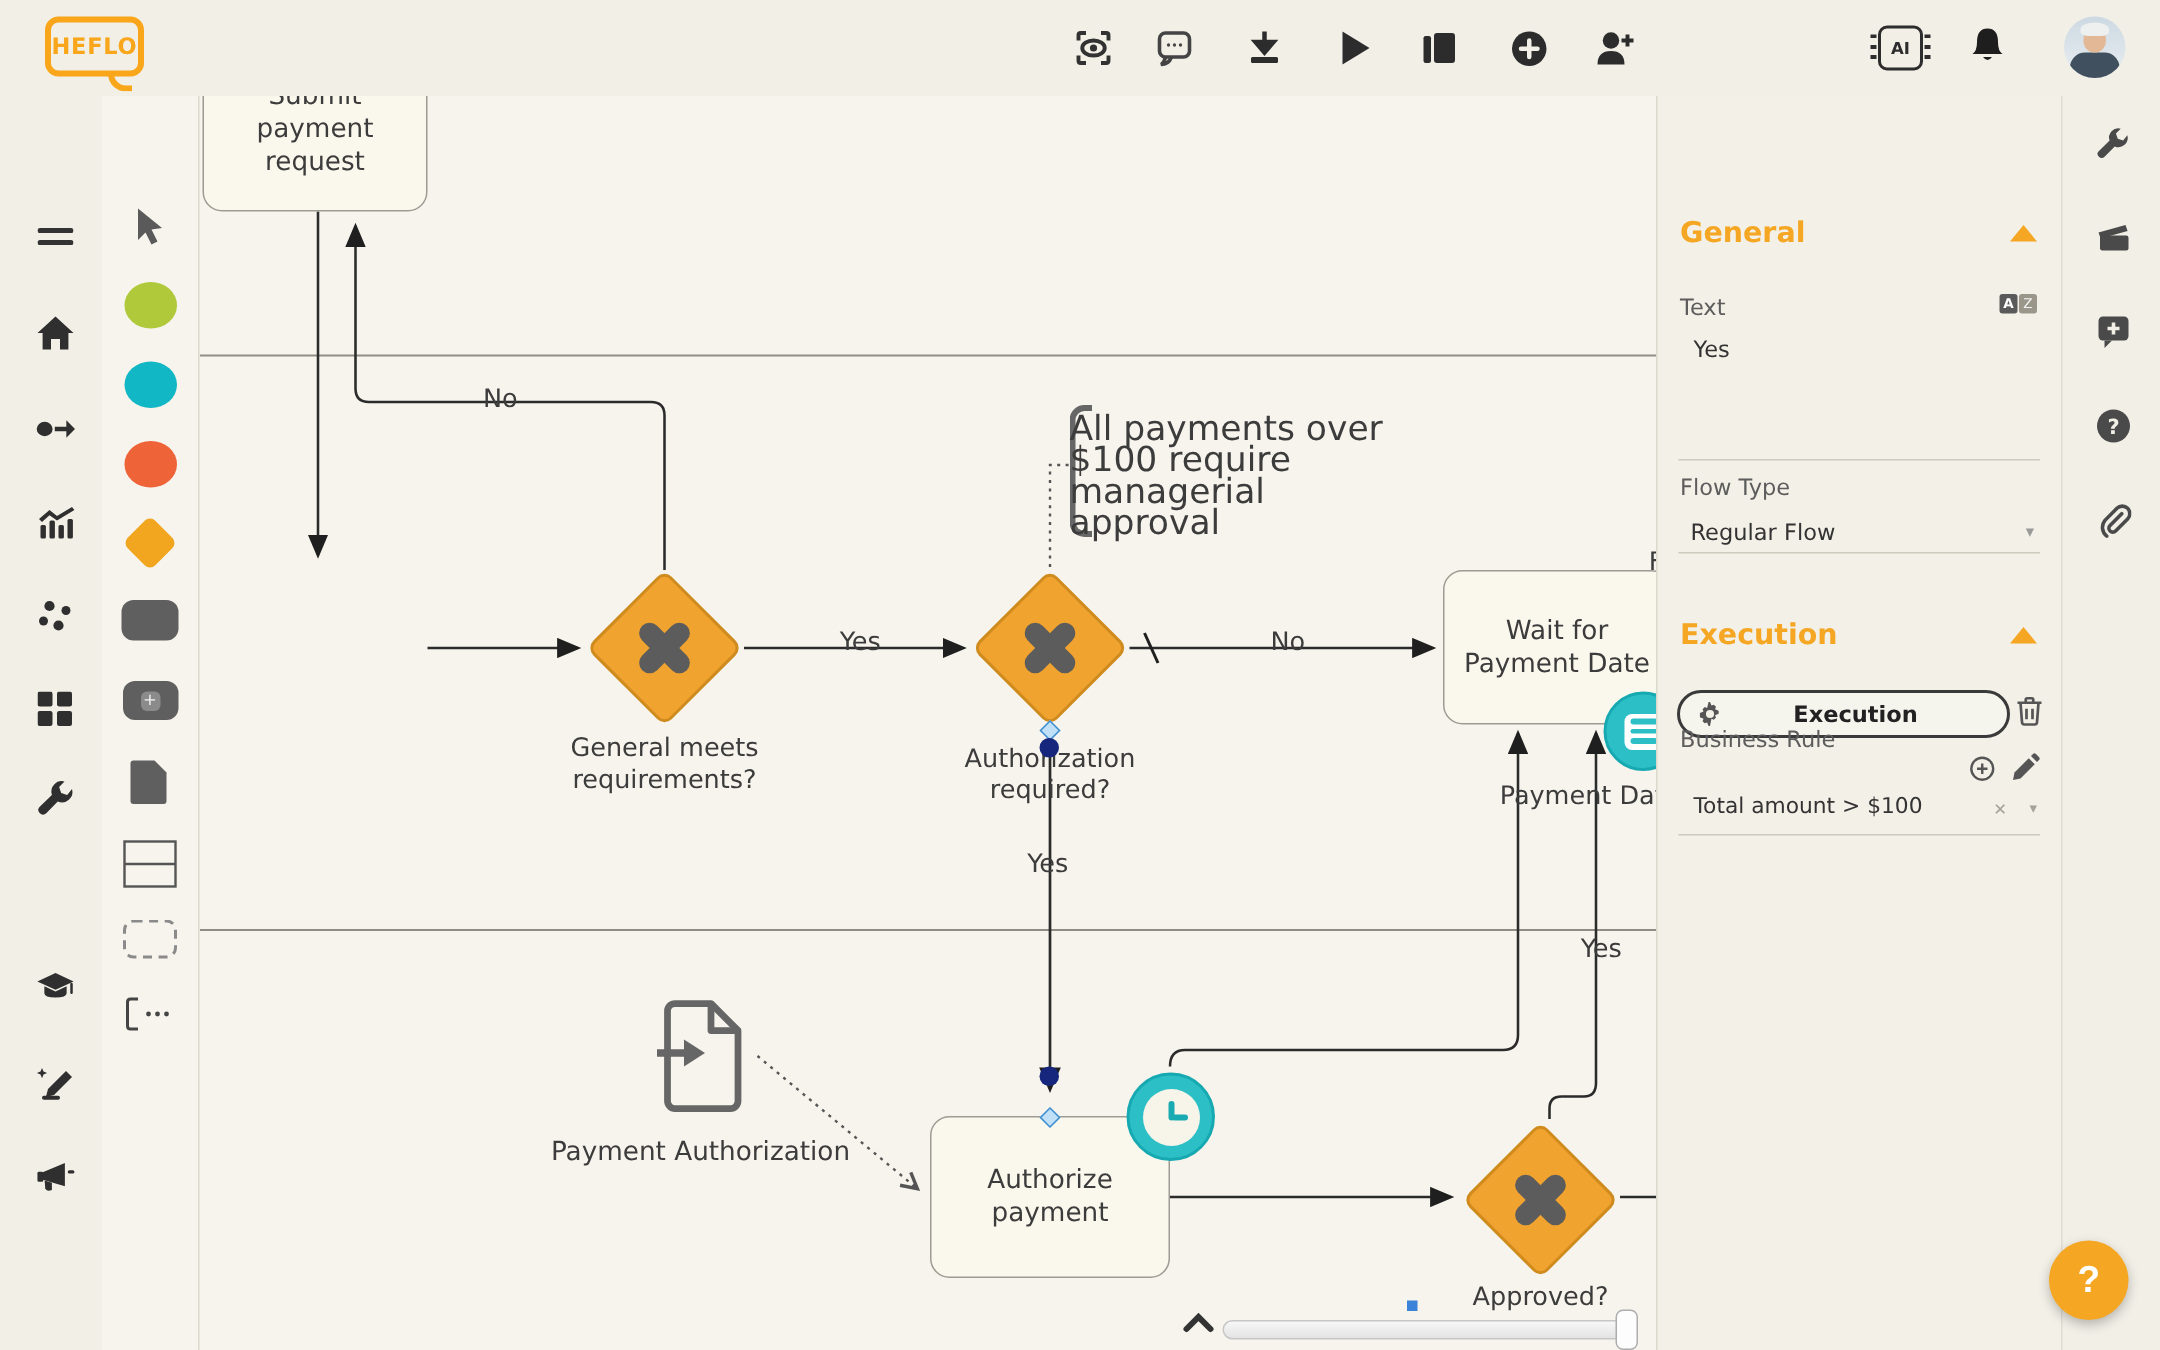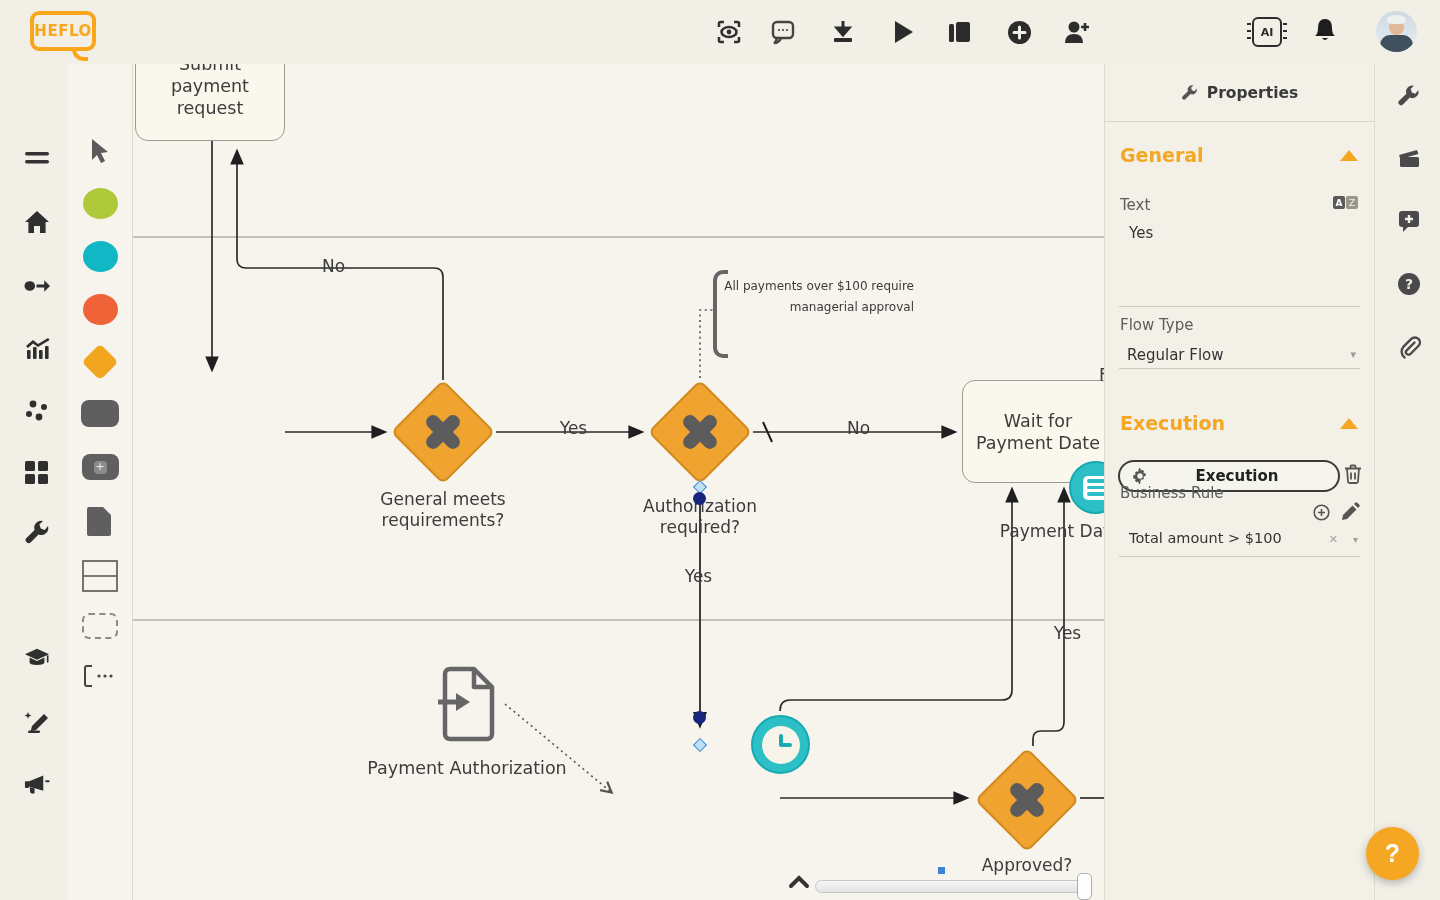--- a/index.html
+++ b/index.html
@@ -322,20 +322,23 @@
       <path d="M 567 314 V 246 H 580" fill="none" stroke="#555" stroke-width="1.6" stroke-dasharray="2 3.6"></path>
       <path d="M 372 640 L 478 728" fill="none" stroke="#555" stroke-width="1.6" stroke-dasharray="2 3.6" marker-end="url(#oarr)"></path>
     </svg>
 
     <div class="task" style="left:2px;top:-34px;width:150px;height:111px">
       <span style="width:120px">Submit payment request</span>
       </div>
     <div class="task" style="left:829px;top:316px;width:152px;height:103px">
       <span style="width:140px">Wait for Payment Date</span>
       </div>
+    <div class="task" style="left:487px;top:680px;width:160px;height:108px">
+      <span style="width:110px">Authorize payment</span>
+      </div>
 
     <div class="gw" style="left:273px;top:331px"></div>
     <div class="gwx" style="left:273px;top:331px">
         <i class="a"></i>
         <i class="b"></i>
       </div>
     <div class="gw" style="left:530px;top:331px"></div>
     <div class="gwx" style="left:530px;top:331px">
         <i class="a"></i>
         <i class="b"></i>
@@ -361,21 +364,21 @@
     </div>
 
     <svg style="position:absolute;left:303px;top:600px" width="64" height="80" viewBox="0 0 64 80">
       <path d="M14 5 H38 L56 23 V70 a5 5 0 0 1 -5 5 H14 a5 5 0 0 1 -5 -5 V10 a5 5 0 0 1 5 -5 Z" fill="none" stroke="#666" stroke-width="4.5" stroke-linejoin="round"></path>
       <path d="M38 5 V23 H56" fill="none" stroke="#666" stroke-width="4.5" stroke-linejoin="round"></path>
       <path d="M2 38 H22" stroke="#666" stroke-width="5"></path>
       <path d="M20 29 L34 38 L20 47 Z" fill="#666"></path>
     </svg>
 
     <div class="bracket" style="left:580px;top:206px"></div>
-    <div class="dlabel" style="left:561px;top:212px;width:220px;text-align:right;font-size:12px">All payments over $100 require managerial approval</div>
+    <div class="dlabel" style="left:580px;top:212px;width:220px;text-align:left;font-size:23px">All payments over $100 require managerial approval</div>
 
     <div class="dlabel" style="left:225px;top:425px;width:170px">General meets requirements?</div>
     <div class="dlabel" style="left:482px;top:432px;width:170px">Authorization required?</div>
     <div class="dlabel" style="left:809px;top:791px;width:170px">Approved?</div>
     <div class="dlabel" style="left:178px;top:192px;width:45px">No</div>
     <div class="dlabel" style="left:418px;top:354px;width:45px">Yes</div>
     <div class="dlabel" style="left:703px;top:354px;width:45px">No</div>
     <div class="dlabel" style="left:543px;top:502px;width:45px">Yes</div>
     <div class="dlabel" style="left:912px;top:559px;width:45px">Yes</div>
     <div class="dlabel" style="left:219px;top:694px;width:230px;font-size:17.5px">Payment Authorization</div>
@@ -391,26 +394,20 @@
     <div class="zoom-caret">
       <svg width="22" height="14" viewBox="0 0 22 14" fill="none" stroke="#333" stroke-width="4" stroke-linecap="round">
           <path d="M3 11 L11 3 L19 11"></path>
         </svg>
     </div>
     <div class="zoom-track"></div>
     <div class="zoom-handle"></div>
   </main>
 
   <aside class="props tex">
-    <div class="props-head">
-      <svg width="17" height="17" viewBox="0 0 26 26" fill="#555">
-          <path d="M24 7 a7 7 0 0 1 -9.5 8.4 L7 23 q-2.4 2.4 -4.6 0 T3 18.4 L10.6 11 A7 7 0 0 1 19 2 l-3.6 3.6 1.4 4 4 1.4Z"></path>
-        </svg>
-      <span>Properties</span>
-    </div>
 
     <div class="sec-head" style="top:80px">General</div>
     <div class="tri-up" style="top:86px"></div>
 
     <div class="plabel" style="top:132px">Text</div>
     <div class="az-ico" style="top:132px">
       <b>A</b>
         <i>Z</i>
     </div>
     <div class="pvalue" style="top:160px">Yes</div>

